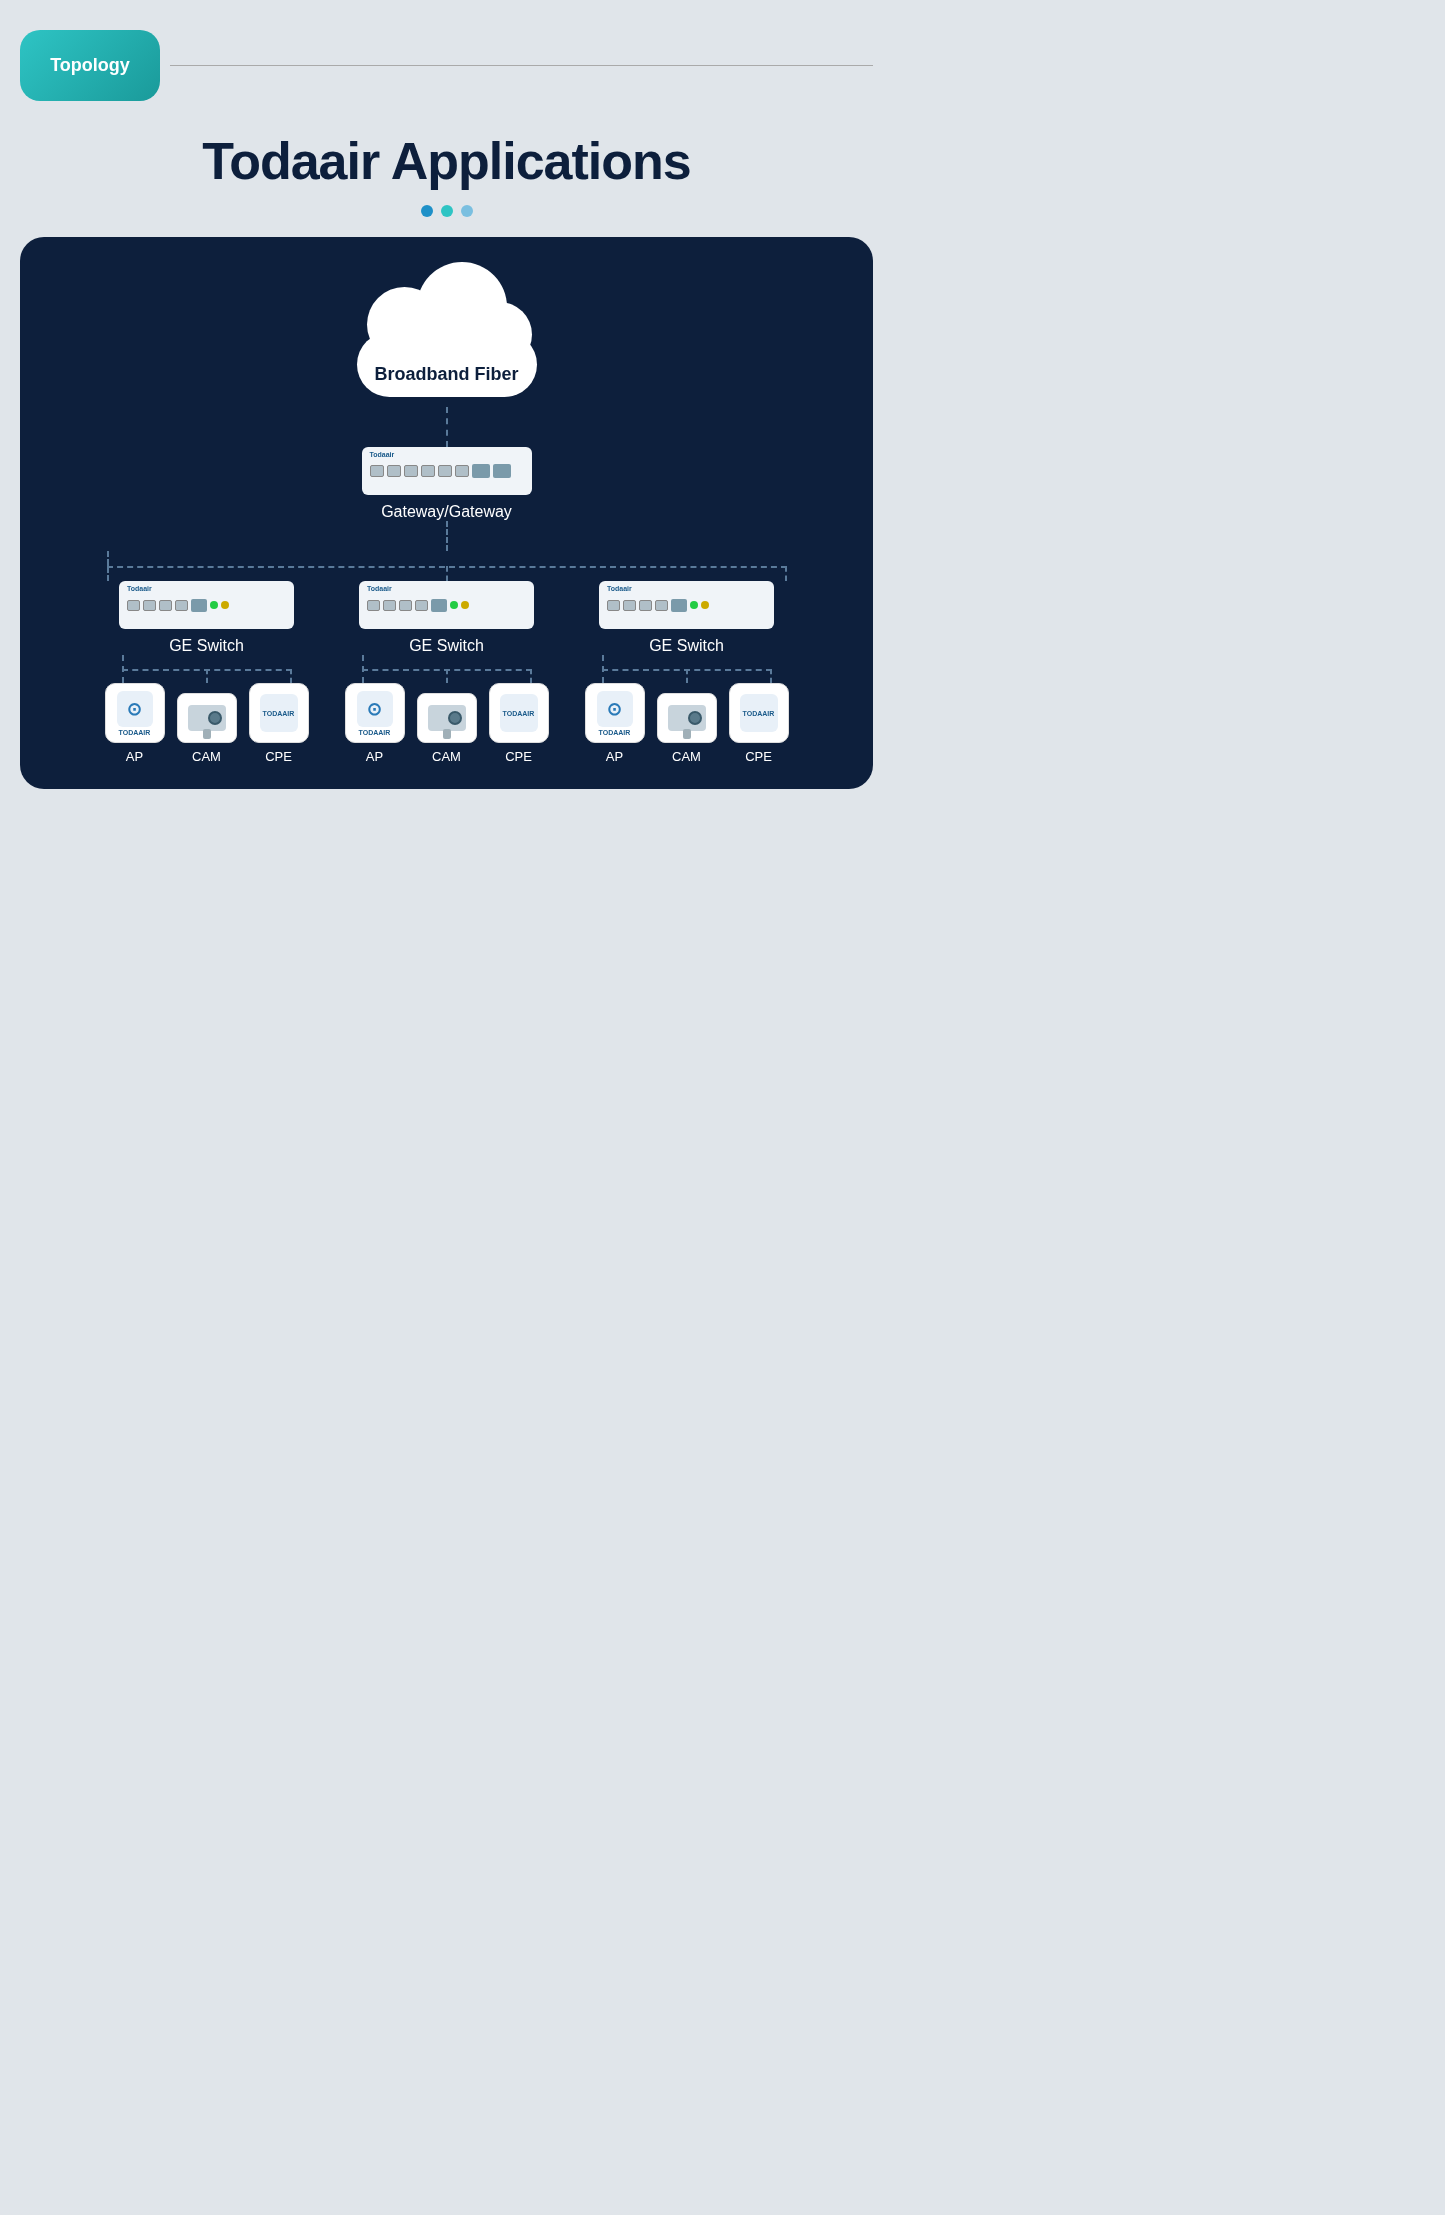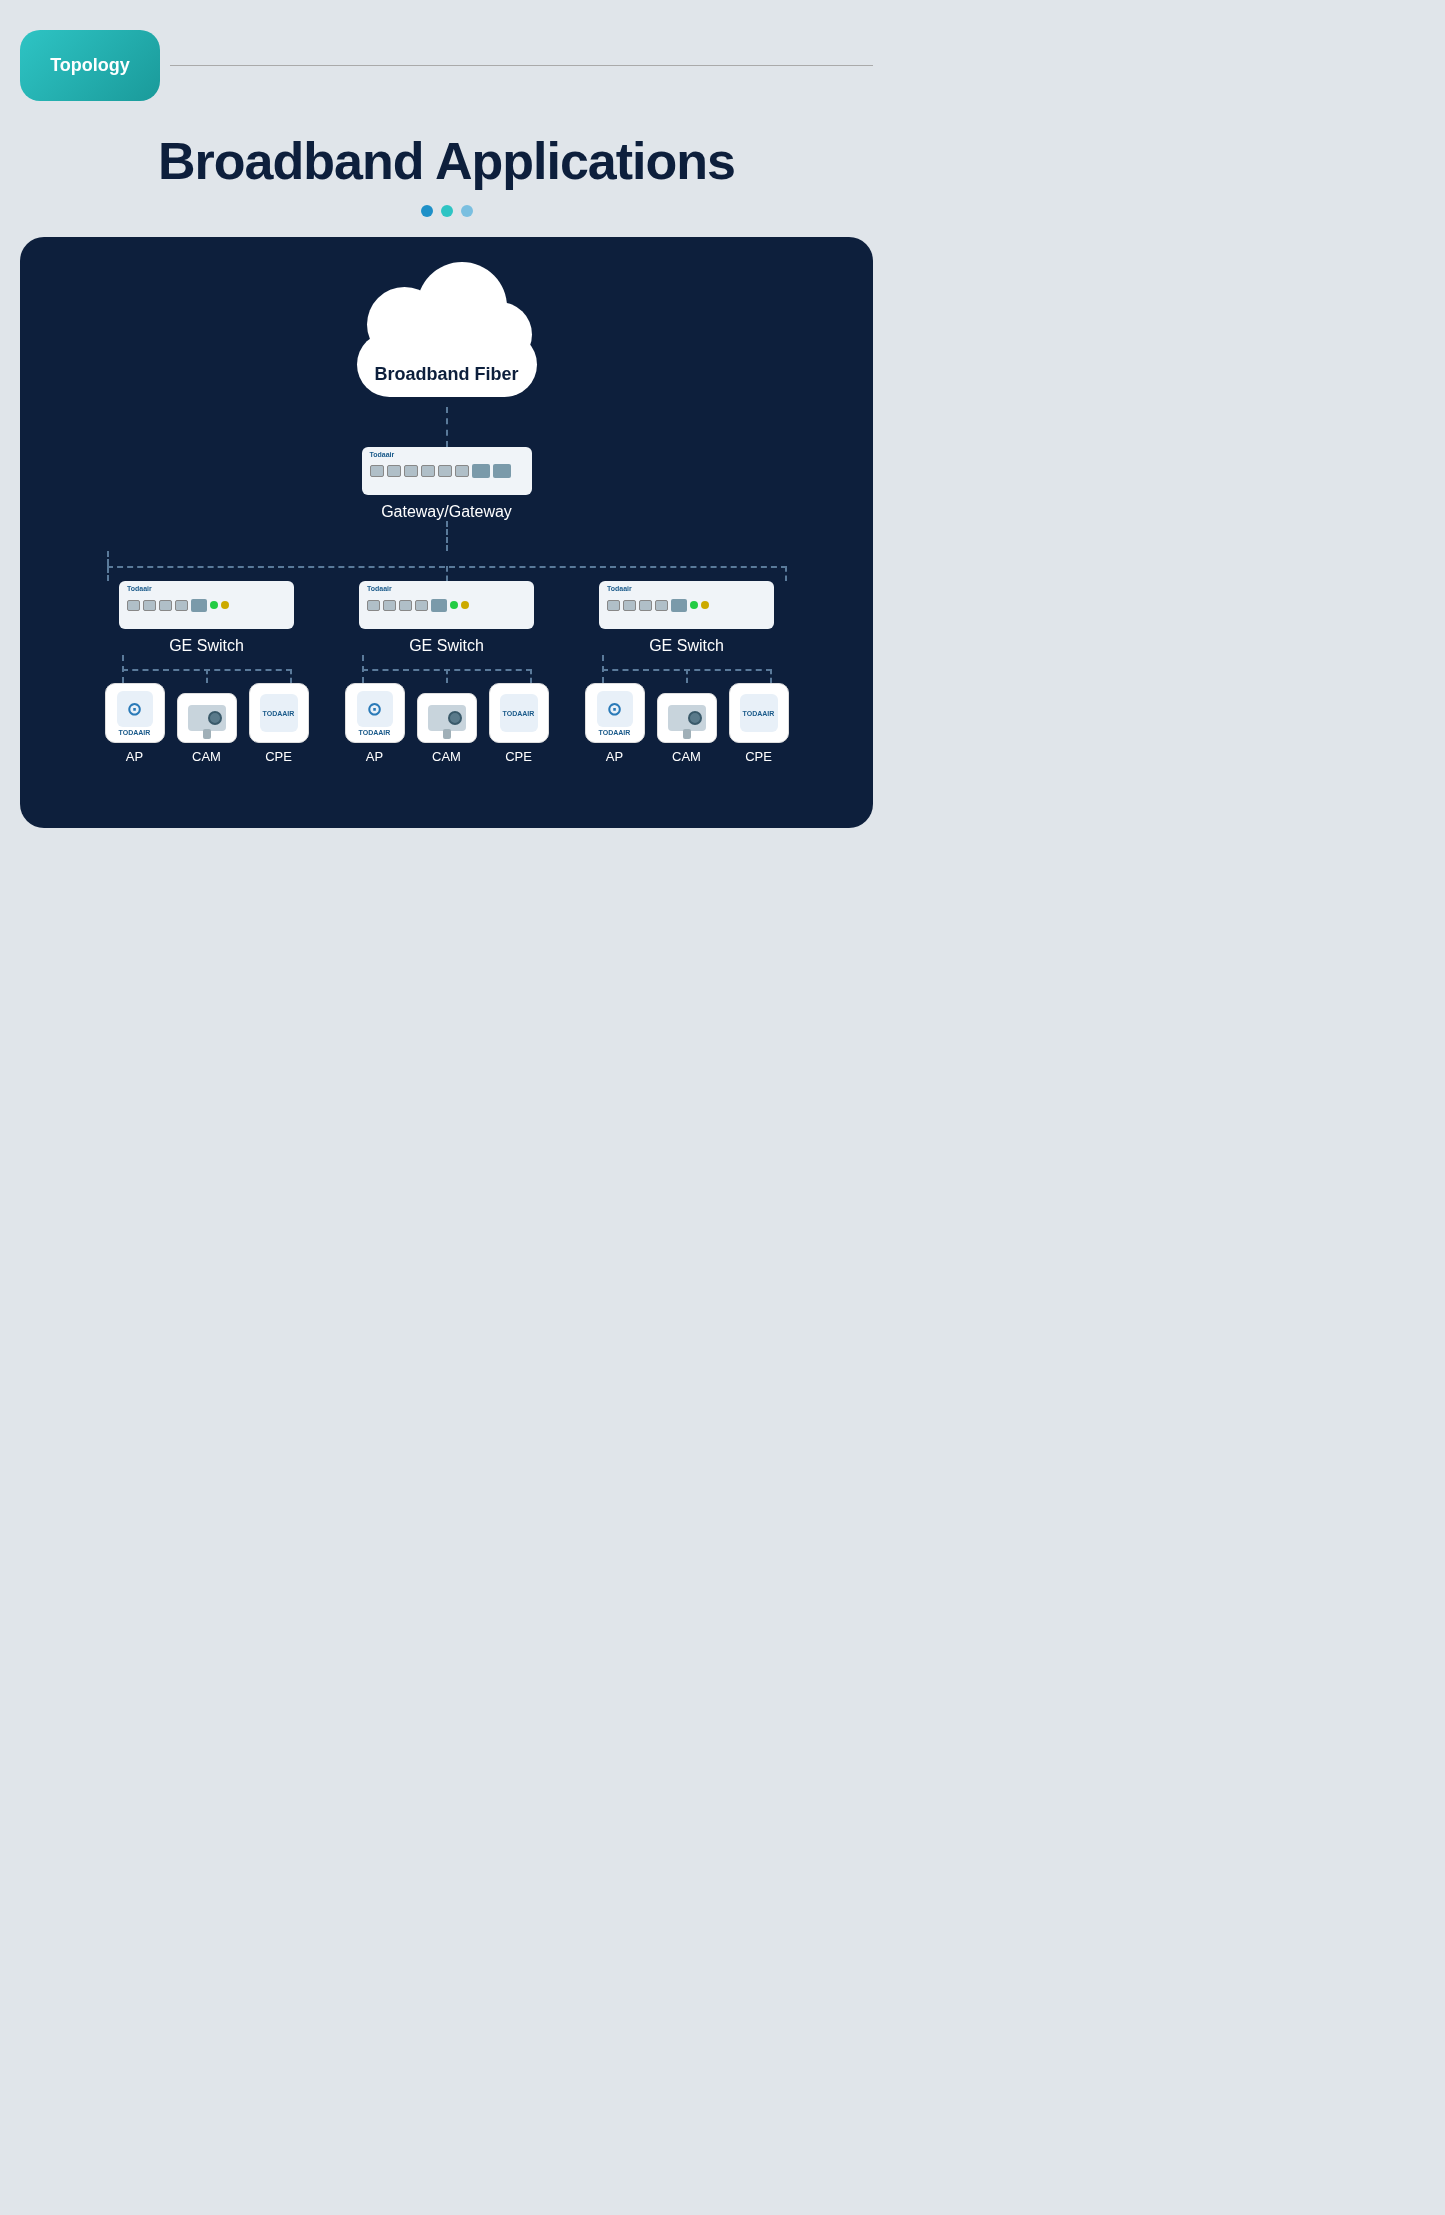--- a/index.html
+++ b/index.html
@@ -62,21 +62,21 @@
       border-radius: 50%;
     }
     .dot-blue { background: #1e90c8; }
     .dot-teal { background: #2ec4c4; }
     .dot-lightblue { background: #7abfe0; }
 
     
     .dark-card {
       background: #0d1f3c;
       border-radius: 24px;
-      padding: 50px 40px 64px 40px;
+      padding: 50px 40px 25px 40px;
       margin-top: 10px;
     }
 
     
     .cloud-container {
       display: flex;
       justify-content: center;
       margin-bottom: 10px;
     }
     .cloud {
@@ -373,21 +373,21 @@
 <body>
 
 <div class="page-wrapper">
 
   <div class="topology-badge-row">
     <div class="topology-badge">Topology</div>
     <div class="topology-line"></div>
   </div>
 
   <div class="title-area">
-    <div class="main-title">Broadband Applications</div>
+    <div class="main-title">Todaair Applications</div>
     <div class="dots-row">
       <div class="dot dot-blue"></div>
       <div class="dot dot-teal"></div>
       <div class="dot dot-lightblue"></div>
     </div>
   </div>
 
   <div class="dark-card">
 
     <div class="topology-section">

